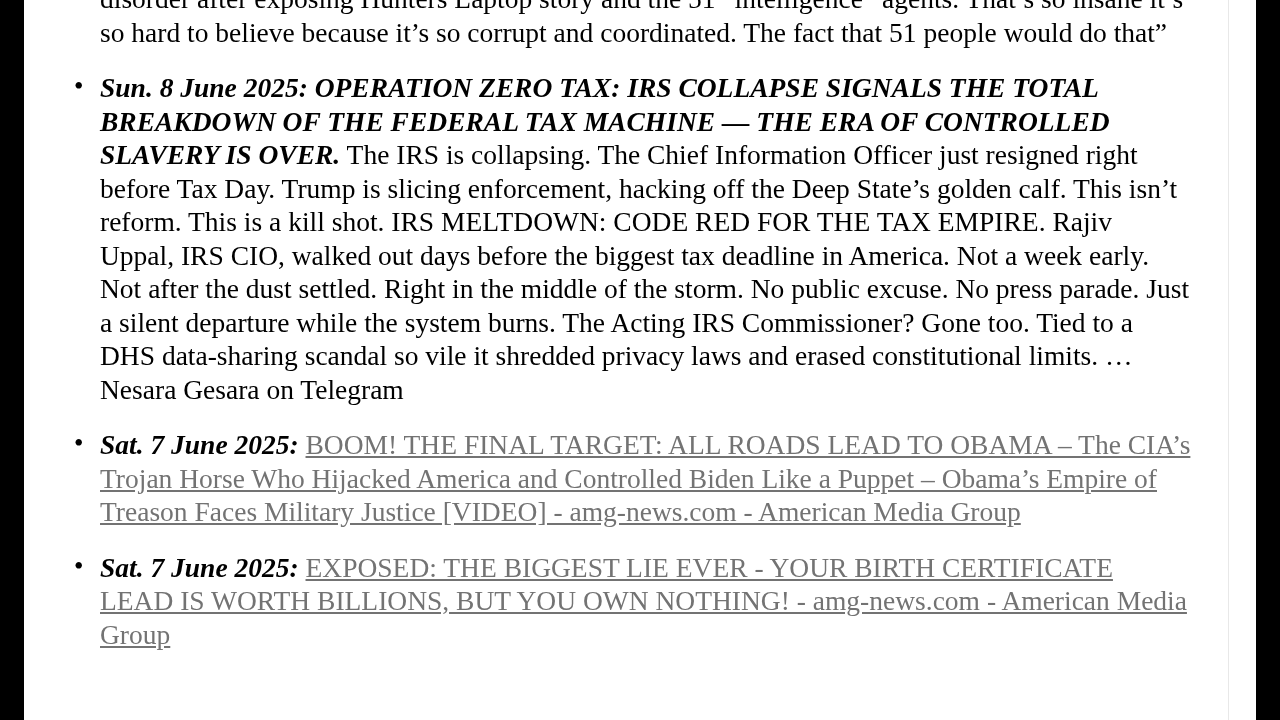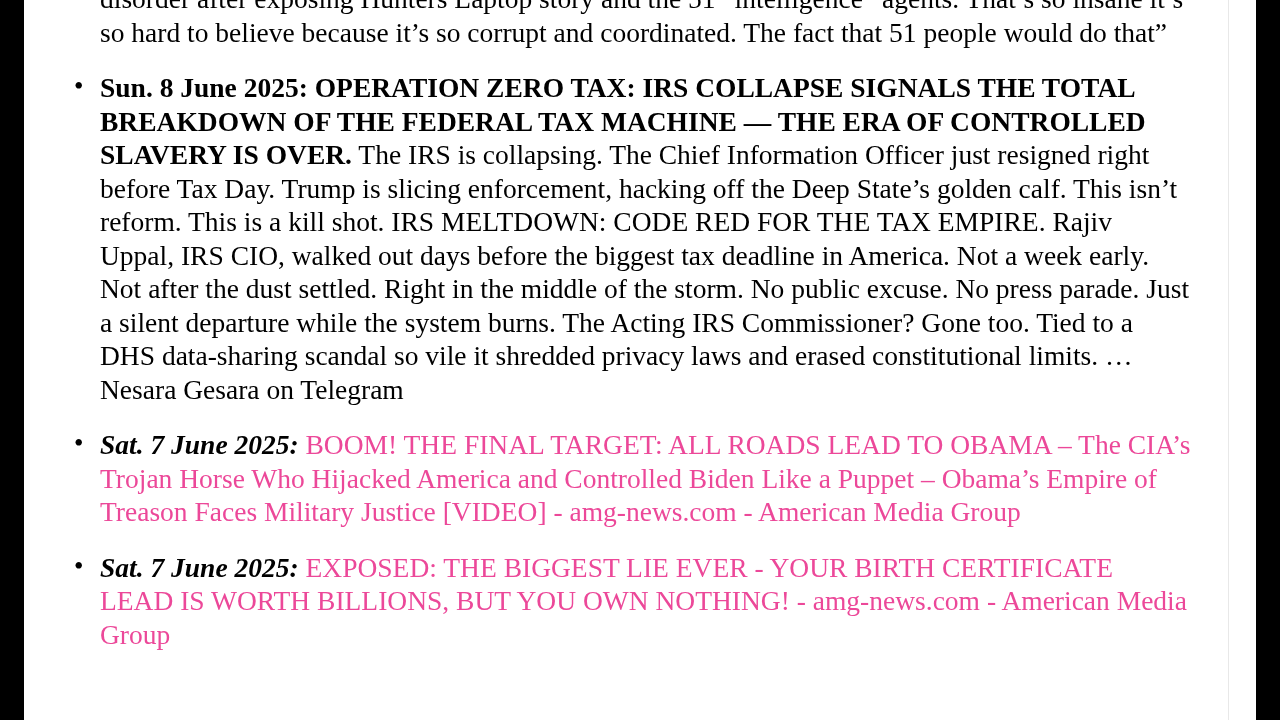--- a/index.html
+++ b/index.html
@@ -65,23 +65,25 @@
     top: -1px;
     font-size: 27px;
     line-height: 33.5px;
   }
   .lead {
     font-weight: bold;
     font-style: italic;
   }
   .headline {
     font-weight: bold;
+    font-style: italic;
   }
   a.doclink, .doclink {
-    color: #ec4899;
+    color: #737373;
+    text-decoration: underline;
     cursor: pointer;
   }
   .plain {
     font-weight: normal;
   }
   
   .right-margin {
     position: absolute;
     right: 0;
     top: 0;

